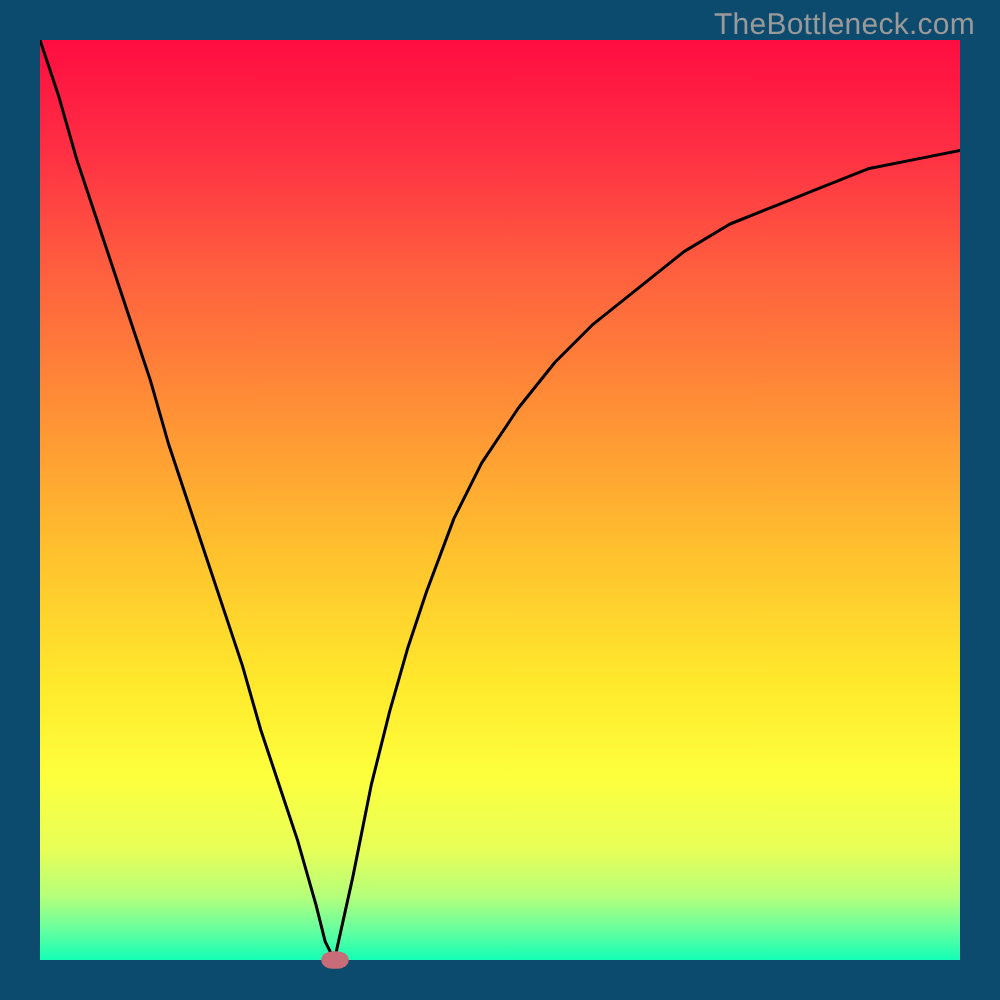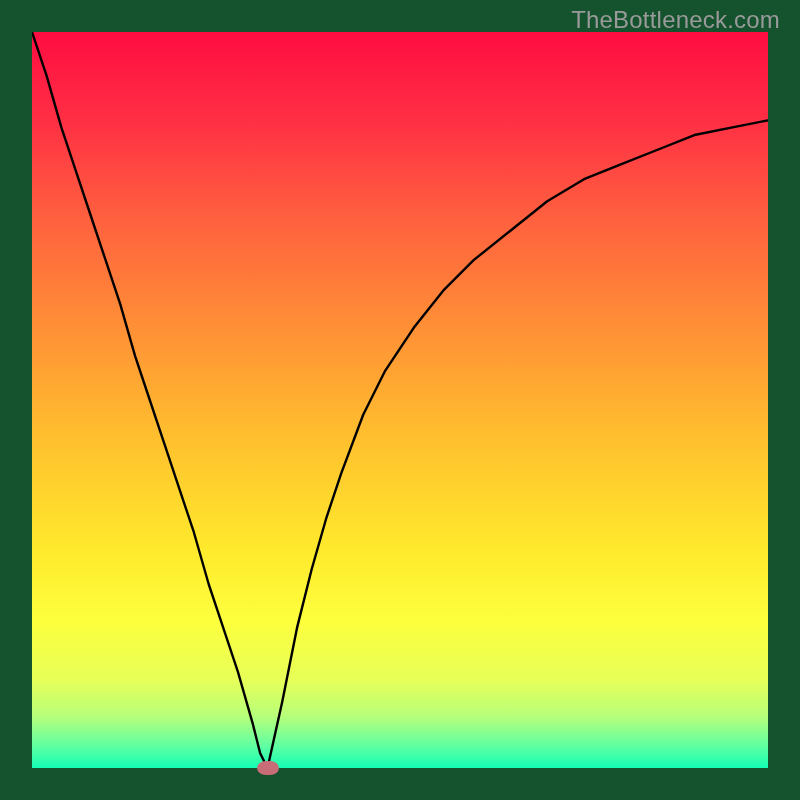--- a/index.html
+++ b/index.html
@@ -8,21 +8,21 @@
     width: 800px;
     height: 800px;
     overflow: hidden;
     background: #000;
     font-family: Arial, Helvetica, sans-serif;
   }
   .canvas {
     position: relative;
     width: 800px;
     height: 800px;
-    background: #14532d;
+    background: #0c4a6e;
   }
   .plot-frame {
     position: absolute;
     left: 32px;
     top: 32px;
     width: 736px;
     height: 736px;
     box-sizing: border-box;
   }
   .plot-bg {

